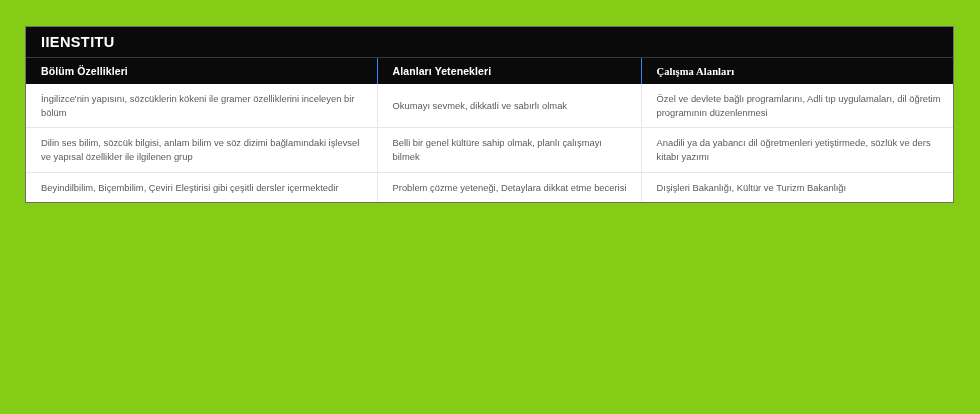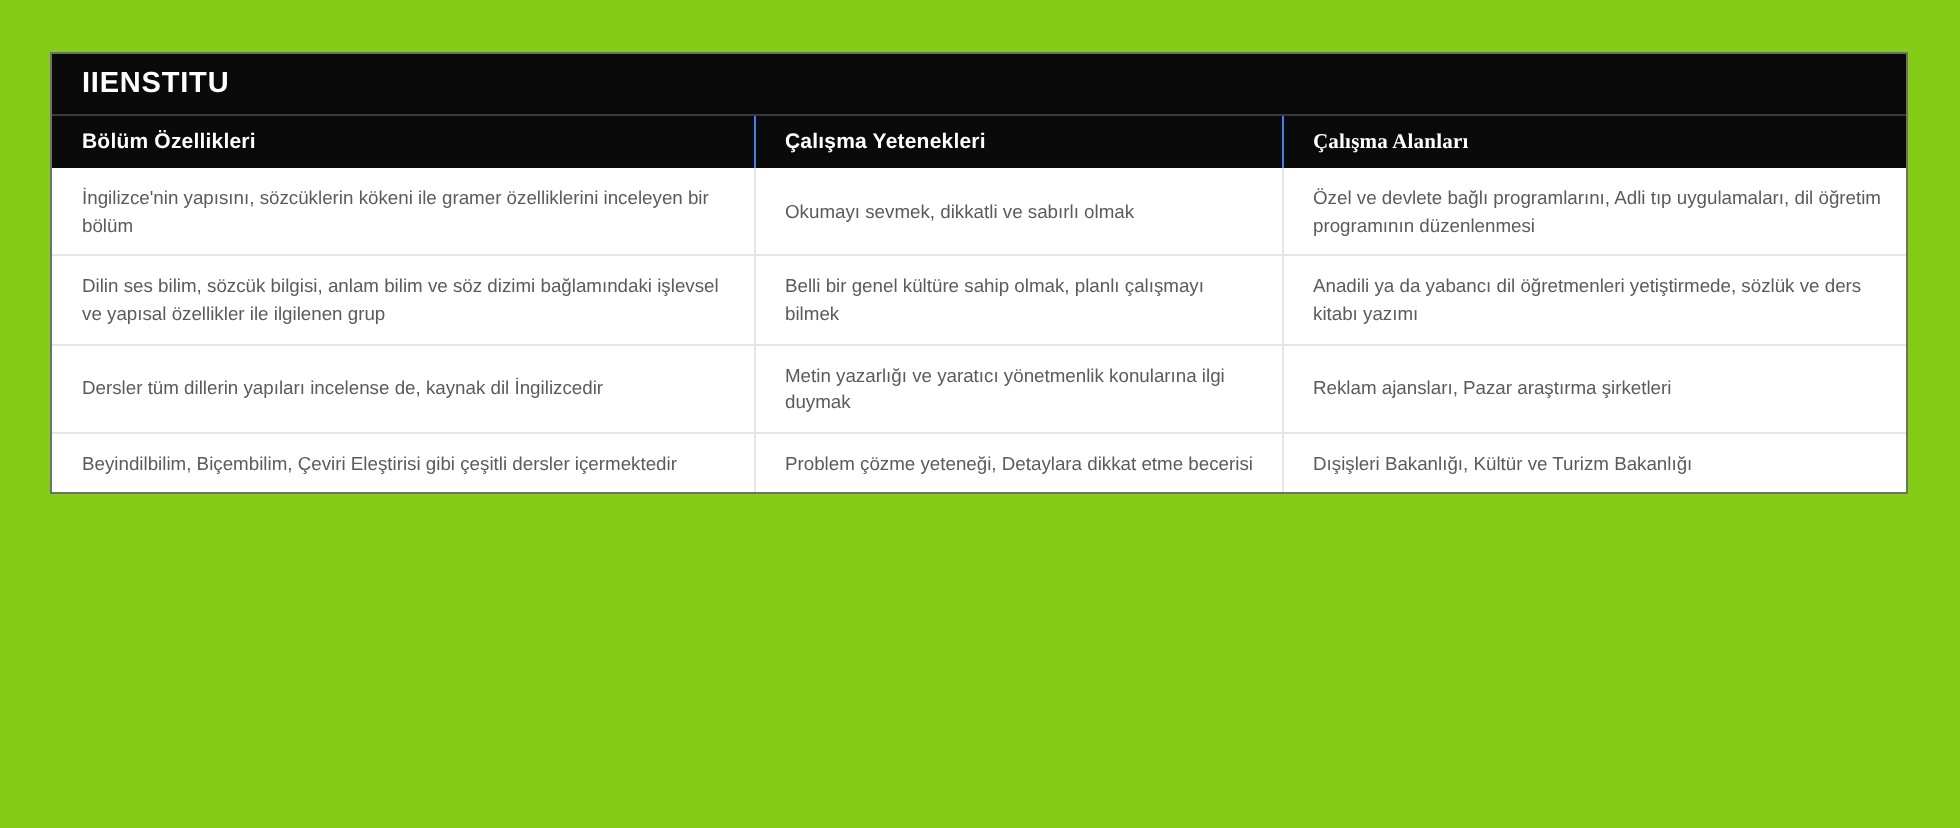--- a/index.html
+++ b/index.html
@@ -104,41 +104,36 @@
 
     <table class="matrix">
       <colgroup>
         <col class="c1">
         <col class="c2">
         <col class="c3">
       </colgroup>
       <thead>
         <tr>
           <th>Bölüm Özellikleri</th>
-          <th>Çalışma Yetenekleri</th>
+          <th>Alanları Yetenekleri</th>
           <th>Çalışma Alanları</th>
         </tr>
       </thead>
       <tbody id="table-body">
           <tr>
             <td>İngilizce'nin yapısını, sözcüklerin kökeni ile gramer özelliklerini inceleyen bir bölüm</td>
             <td>Okumayı sevmek, dikkatli ve sabırlı olmak</td>
             <td>Özel ve devlete bağlı programlarını, Adli tıp uygulamaları, dil öğretim programının düzenlenmesi</td>
           </tr>
           <tr>
             <td>Dilin ses bilim, sözcük bilgisi, anlam bilim ve söz dizimi bağlamındaki işlevsel ve yapısal özellikler ile ilgilenen grup</td>
             <td>Belli bir genel kültüre sahip olmak, planlı çalışmayı bilmek</td>
             <td>Anadili ya da yabancı dil öğretmenleri yetiştirmede, sözlük ve ders kitabı yazımı</td>
           </tr>
           <tr>
-            <td>Dersler tüm dillerin yapıları incelense de, kaynak dil İngilizcedir</td>
-            <td>Metin yazarlığı ve yaratıcı yönetmenlik konularına ilgi duymak</td>
-            <td>Reklam ajansları, Pazar araştırma şirketleri</td>
-          </tr>
-          <tr>
             <td>Beyindilbilim, Biçembilim, Çeviri Eleştirisi gibi çeşitli dersler içermektedir</td>
             <td>Problem çözme yeteneği, Detaylara dikkat etme becerisi</td>
             <td>Dışişleri Bakanlığı, Kültür ve Turizm Bakanlığı</td>
           </tr>
         </tbody>
     </table>
 
   </div>
 
 </div>

